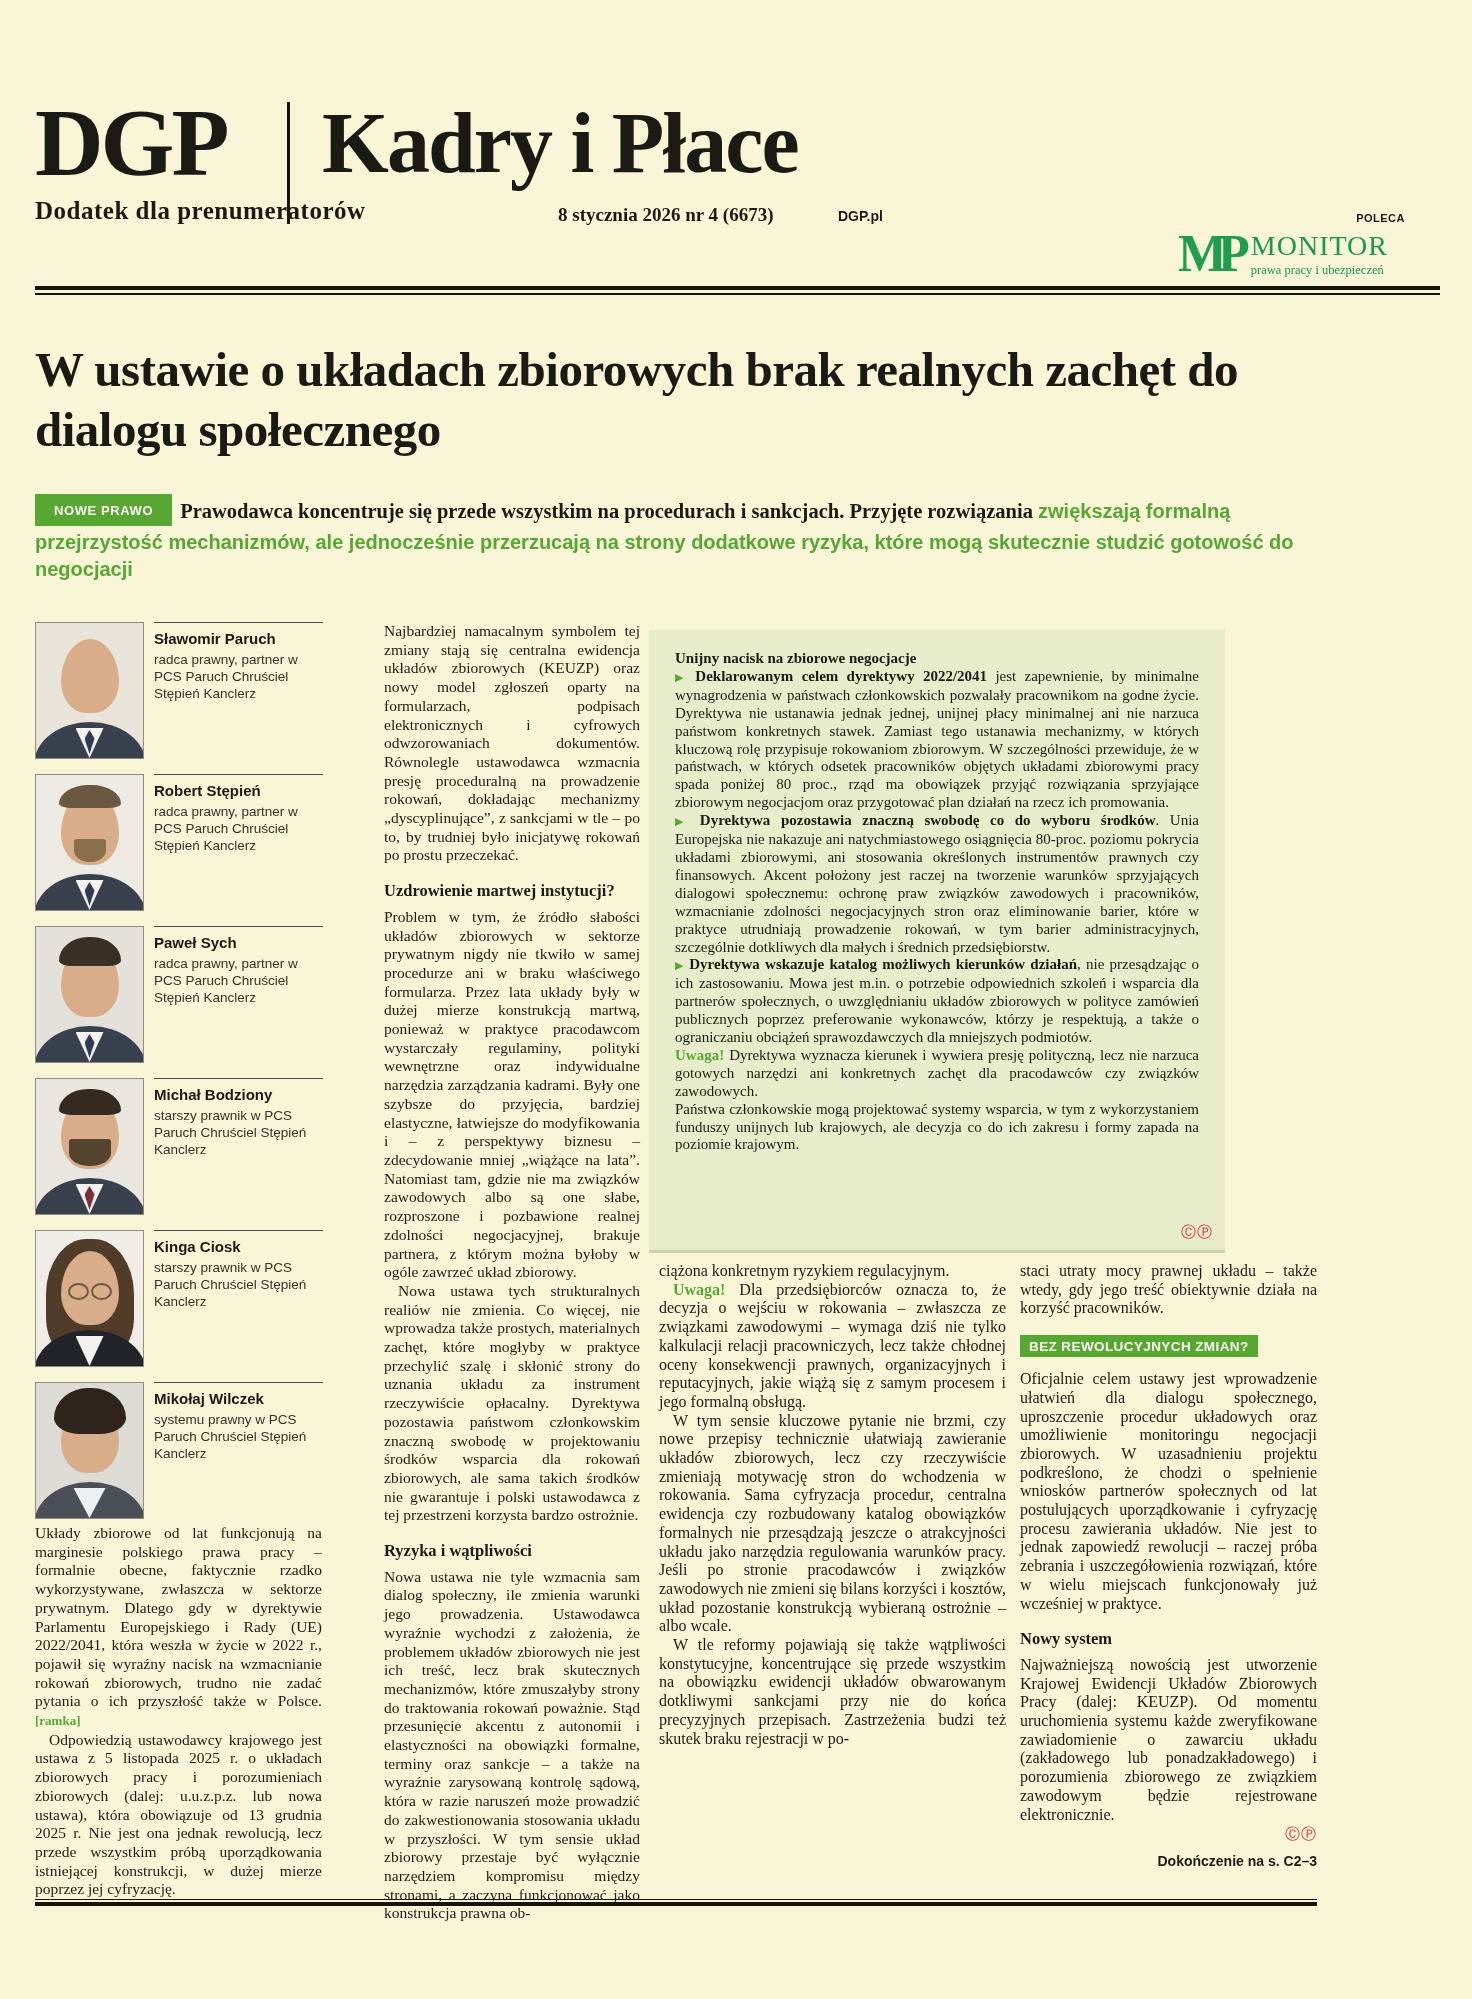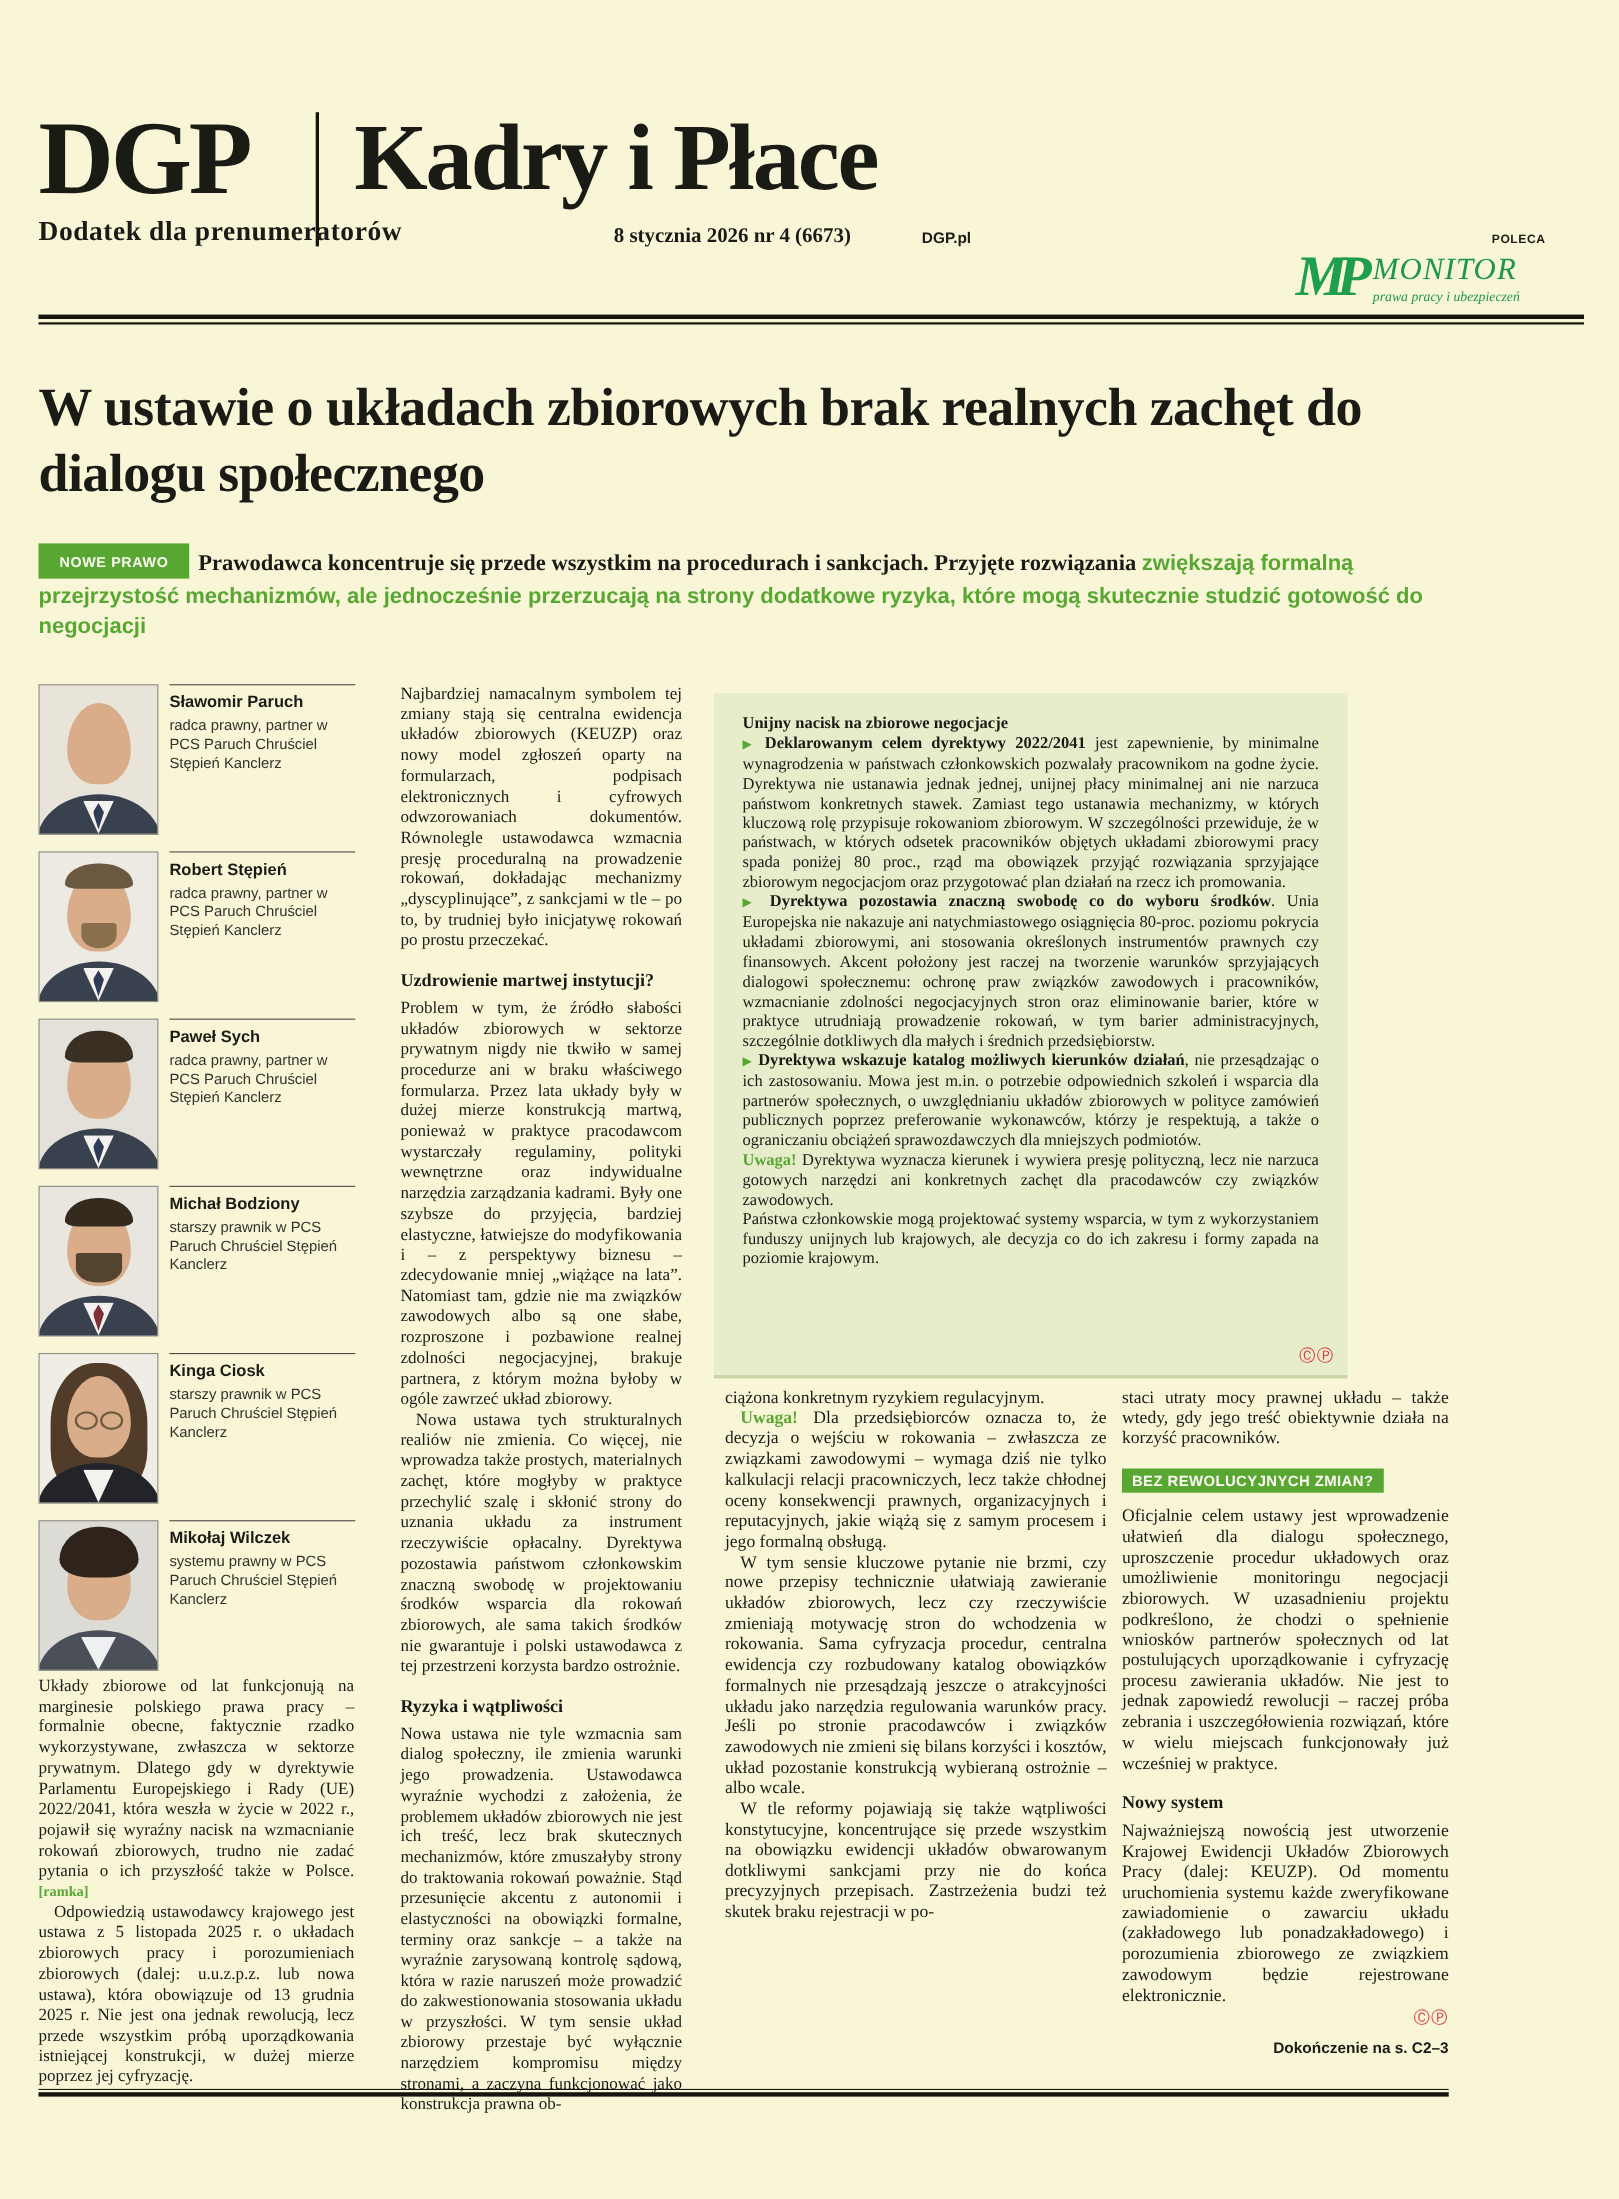--- a/index.html
+++ b/index.html
@@ -13,21 +13,21 @@
     overflow:hidden;
   }
   
   .brand{position:absolute;left:35px;top:96px;font-size:95px;font-weight:bold;line-height:1;letter-spacing:-3px;}
   .vbar{position:absolute;left:287px;top:102px;width:3px;height:122px;background:#15150f;}
   .mtitle{position:absolute;left:322px;top:100px;font-size:86px;font-weight:bold;line-height:1;letter-spacing:-2px;}
   .edition{position:absolute;left:35px;top:197px;font-size:25px;font-weight:bold;letter-spacing:.5px;}
   .issue{position:absolute;left:558px;top:204px;font-size:19px;font-weight:bold;}
   .site{position:absolute;left:838px;top:208px;font-size:14px;font-weight:bold;font-family:"Liberation Sans",sans-serif;}
   .poleca{position:absolute;right:67px;top:212px;font-size:11px;font-weight:bold;font-family:"Liberation Sans",sans-serif;letter-spacing:.5px;}
-  .monitor{position:absolute;left:1178px;top:228px;display:flex;align-items:flex-start;font-style:italic;}
+  .monitor{position:absolute;left:1178px;top:228px;display:flex;align-items:flex-end;}
   .mp{font-size:52px;line-height:.92;font-weight:bold;color:#1f9e4d;letter-spacing:-9px;font-family:"Liberation Serif",serif;}
   .moncol{margin-left:10px;padding-top:4px;}
   .monname{font-size:28px;line-height:1;color:#1e9550;letter-spacing:1px;font-weight:500;}
   .montag{font-size:12.5px;color:#1e9550;margin-top:3px;}
   .hdr-rule{position:absolute;left:35px;top:286px;width:1405px;height:3px;border-top:4px solid #15150f;border-bottom:2px solid #15150f;}
   
   .headline{position:absolute;left:35px;top:340px;width:1210px;font-size:49px;line-height:60px;font-weight:bold;letter-spacing:-.5px;}
   .lead{position:absolute;left:35px;top:497px;width:1280px;font-size:20.5px;line-height:27px;font-weight:bold;}
   .lead-badge{display:inline-block;background:#58a733;color:#fdfdf3;font-family:"Liberation Sans",sans-serif;font-size:13px;font-weight:bold;letter-spacing:.6px;padding:3px 19px 2px;position:relative;top:-3px;margin-right:8px;}
   .lead-green{color:#58a733;font-family:"Liberation Sans",sans-serif;font-size:20px;}
@@ -58,21 +58,21 @@
   .v6 .suit{background:#4a4f58;} .v6 .shirt{margin-left:-16px;width:32px;background:#eef0f2;}
   .ainfo{flex:1;border-top:1px solid #4b4b43;padding-top:7px;font-family:"Liberation Sans",sans-serif;}
   .aname{font-size:15px;font-weight:bold;margin-bottom:4px;}
   .arole{font-size:13.5px;line-height:17px;color:#33332c;}
   
   .bt p{margin:0;text-align:justify;}
   .bt p.ind{text-indent:14px;}
   .bt p.h{font-weight:bold;text-align:left;font-size:16.5px;margin:17px 0 7px;}
   .cola{position:absolute;left:35px;top:1524px;width:287px;}
   .cola p,.colb p{font-size:15.5px;line-height:18.7px;}
-  .colb{position:absolute;left:364px;top:622px;width:256px;}
+  .colb{position:absolute;left:384px;top:622px;width:256px;}
   .colc{position:absolute;left:659px;top:1262px;width:347px;}
   .cold{position:absolute;left:1020px;top:1262px;width:297px;}
   .colc p,.cold p{font-size:16px;line-height:18.7px;}
   .rb{font-weight:bold;}
   .rg{color:#58a733;font-weight:bold;}
   .rgbr{color:#58a733;font-weight:bold;font-size:13px;}
   .rbul{color:#58a733;font-size:11px;}
   
   .box{position:absolute;left:649px;top:630px;width:576px;height:623px;background:#e7edcb;border-bottom:3px solid #c9d4a4;box-sizing:border-box;padding:20px 26px 16px;}
   .box-title{font-size:22px;font-weight:bold;margin:0 0 11px;}

